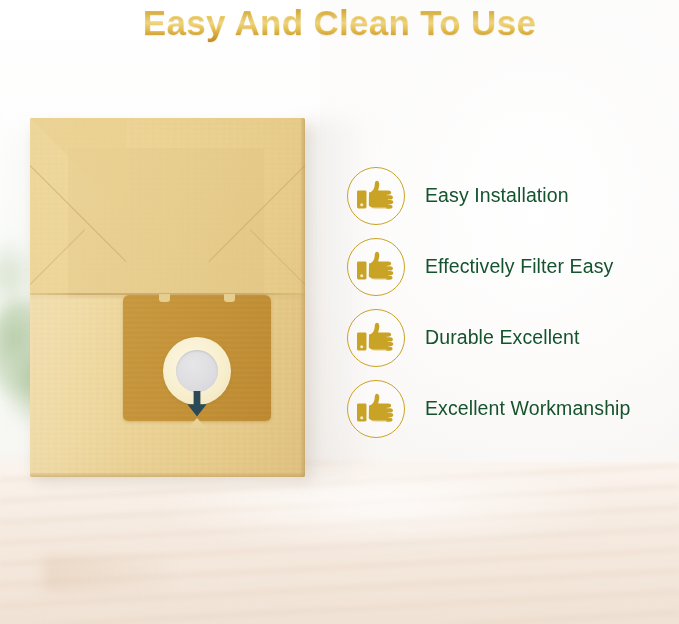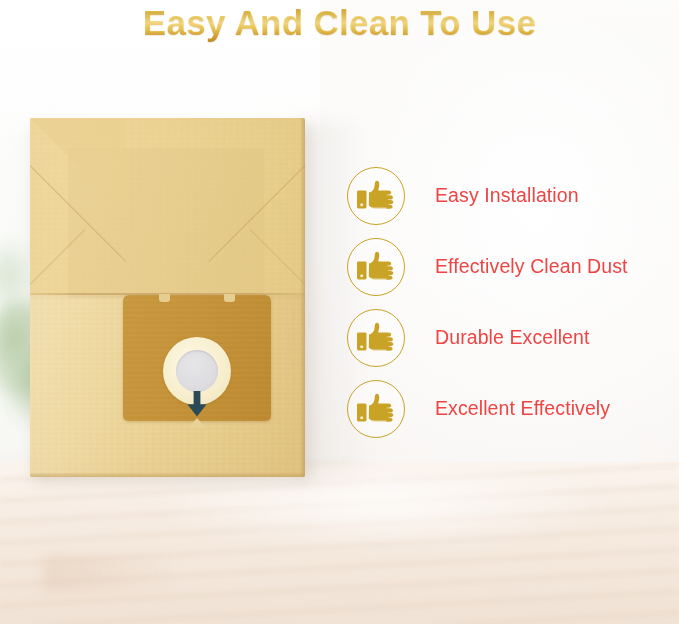--- a/index.html
+++ b/index.html
@@ -432,23 +432,23 @@
     box-sizing: border-box;
     background: rgba(255,255,255,0.35);
     display: flex;
     align-items: center;
     justify-content: center;
   }
   .feature-icon svg {
     display: block;
   }
   .feature-label {
-    margin-left: 30px;
+    margin-left: 20px;
     font-size: 19.5px;
-    color: #ef4444;
+    color: #14532d;
     white-space: nowrap;
     letter-spacing: 0.1px;
   }
 </style>
 </head>
 <body>
 
 <div id="stage">
 
   <div class="bg-layer">
@@ -520,21 +520,21 @@
       <span class="feature-icon">
         <svg width="40" height="34" viewBox="0 0 40 34" aria-hidden="true">
           <g fill="#c9a326">
             <rect x="1" y="11.5" width="9.5" height="18" rx="1.4"></rect>
             <circle cx="5.7" cy="25.8" r="1.5" fill="#f4eedd"></circle>
             <path d="M13 13.6 c2.6-0.6 4.3-2.4 5.1-4.6 0.6-1.7 0.5-3.4 0.8-5.1 0.2-1.2 0.9-2.2 2-2.2 1.3 0 2.1 1.1 2.3 2.5 0.3 2.1-0.2 4.4-0.9 6.4 -0.2 0.6 0 0.8 0.6 0.8 h9.4 c1.6 0 2.9 0.9 2.9 2.2 0 1.3-1.3 2.2-2.9 2.2 h-1.6 v0.5 h3.4 c1.6 0 2.8 0.9 2.8 2.1 0 1.3-1.2 2.1-2.8 2.1 h-2.2 v0.5 h2.6 c1.6 0 2.8 0.9 2.8 2.1 0 1.3-1.2 2.1-2.8 2.1 h-2.1 v0.5 h1.5 c1.5 0 2.7 0.9 2.7 2 0 1.2-1.2 2-2.7 2 h-14 c-1.4 0-2.6-0.3-3.7-0.9 -1.1-0.6-2.4-1.5-3.4-2.2 Z"></path>
             <path d="M15.6 29.2 h14.8" stroke="#f4eedd" stroke-width="1.1" fill="none"></path>
           </g>
         </svg>
       </span>
-      <span class="feature-label">Effectively Clean Dust</span>
+      <span class="feature-label">Effectively Filter Easy</span>
     </div>
 
     <div class="feature-row">
       <span class="feature-icon">
         <svg width="40" height="34" viewBox="0 0 40 34" aria-hidden="true">
           <g fill="#c9a326">
             <rect x="1" y="11.5" width="9.5" height="18" rx="1.4"></rect>
             <circle cx="5.7" cy="25.8" r="1.5" fill="#f4eedd"></circle>
             <path d="M13 13.6 c2.6-0.6 4.3-2.4 5.1-4.6 0.6-1.7 0.5-3.4 0.8-5.1 0.2-1.2 0.9-2.2 2-2.2 1.3 0 2.1 1.1 2.3 2.5 0.3 2.1-0.2 4.4-0.9 6.4 -0.2 0.6 0 0.8 0.6 0.8 h9.4 c1.6 0 2.9 0.9 2.9 2.2 0 1.3-1.3 2.2-2.9 2.2 h-1.6 v0.5 h3.4 c1.6 0 2.8 0.9 2.8 2.1 0 1.3-1.2 2.1-2.8 2.1 h-2.2 v0.5 h2.6 c1.6 0 2.8 0.9 2.8 2.1 0 1.3-1.2 2.1-2.8 2.1 h-2.1 v0.5 h1.5 c1.5 0 2.7 0.9 2.7 2 0 1.2-1.2 2-2.7 2 h-14 c-1.4 0-2.6-0.3-3.7-0.9 -1.1-0.6-2.4-1.5-3.4-2.2 Z"></path>
             <path d="M15.6 29.2 h14.8" stroke="#f4eedd" stroke-width="1.1" fill="none"></path>
@@ -548,17 +548,17 @@
       <span class="feature-icon">
         <svg width="40" height="34" viewBox="0 0 40 34" aria-hidden="true">
           <g fill="#c9a326">
             <rect x="1" y="11.5" width="9.5" height="18" rx="1.4"></rect>
             <circle cx="5.7" cy="25.8" r="1.5" fill="#f4eedd"></circle>
             <path d="M13 13.6 c2.6-0.6 4.3-2.4 5.1-4.6 0.6-1.7 0.5-3.4 0.8-5.1 0.2-1.2 0.9-2.2 2-2.2 1.3 0 2.1 1.1 2.3 2.5 0.3 2.1-0.2 4.4-0.9 6.4 -0.2 0.6 0 0.8 0.6 0.8 h9.4 c1.6 0 2.9 0.9 2.9 2.2 0 1.3-1.3 2.2-2.9 2.2 h-1.6 v0.5 h3.4 c1.6 0 2.8 0.9 2.8 2.1 0 1.3-1.2 2.1-2.8 2.1 h-2.2 v0.5 h2.6 c1.6 0 2.8 0.9 2.8 2.1 0 1.3-1.2 2.1-2.8 2.1 h-2.1 v0.5 h1.5 c1.5 0 2.7 0.9 2.7 2 0 1.2-1.2 2-2.7 2 h-14 c-1.4 0-2.6-0.3-3.7-0.9 -1.1-0.6-2.4-1.5-3.4-2.2 Z"></path>
             <path d="M15.6 29.2 h14.8" stroke="#f4eedd" stroke-width="1.1" fill="none"></path>
           </g>
         </svg>
       </span>
-      <span class="feature-label">Excellent Effectively</span>
+      <span class="feature-label">Excellent Workmanship</span>
     </div>
 
   </div>
 </div>
 
 </body></html>

